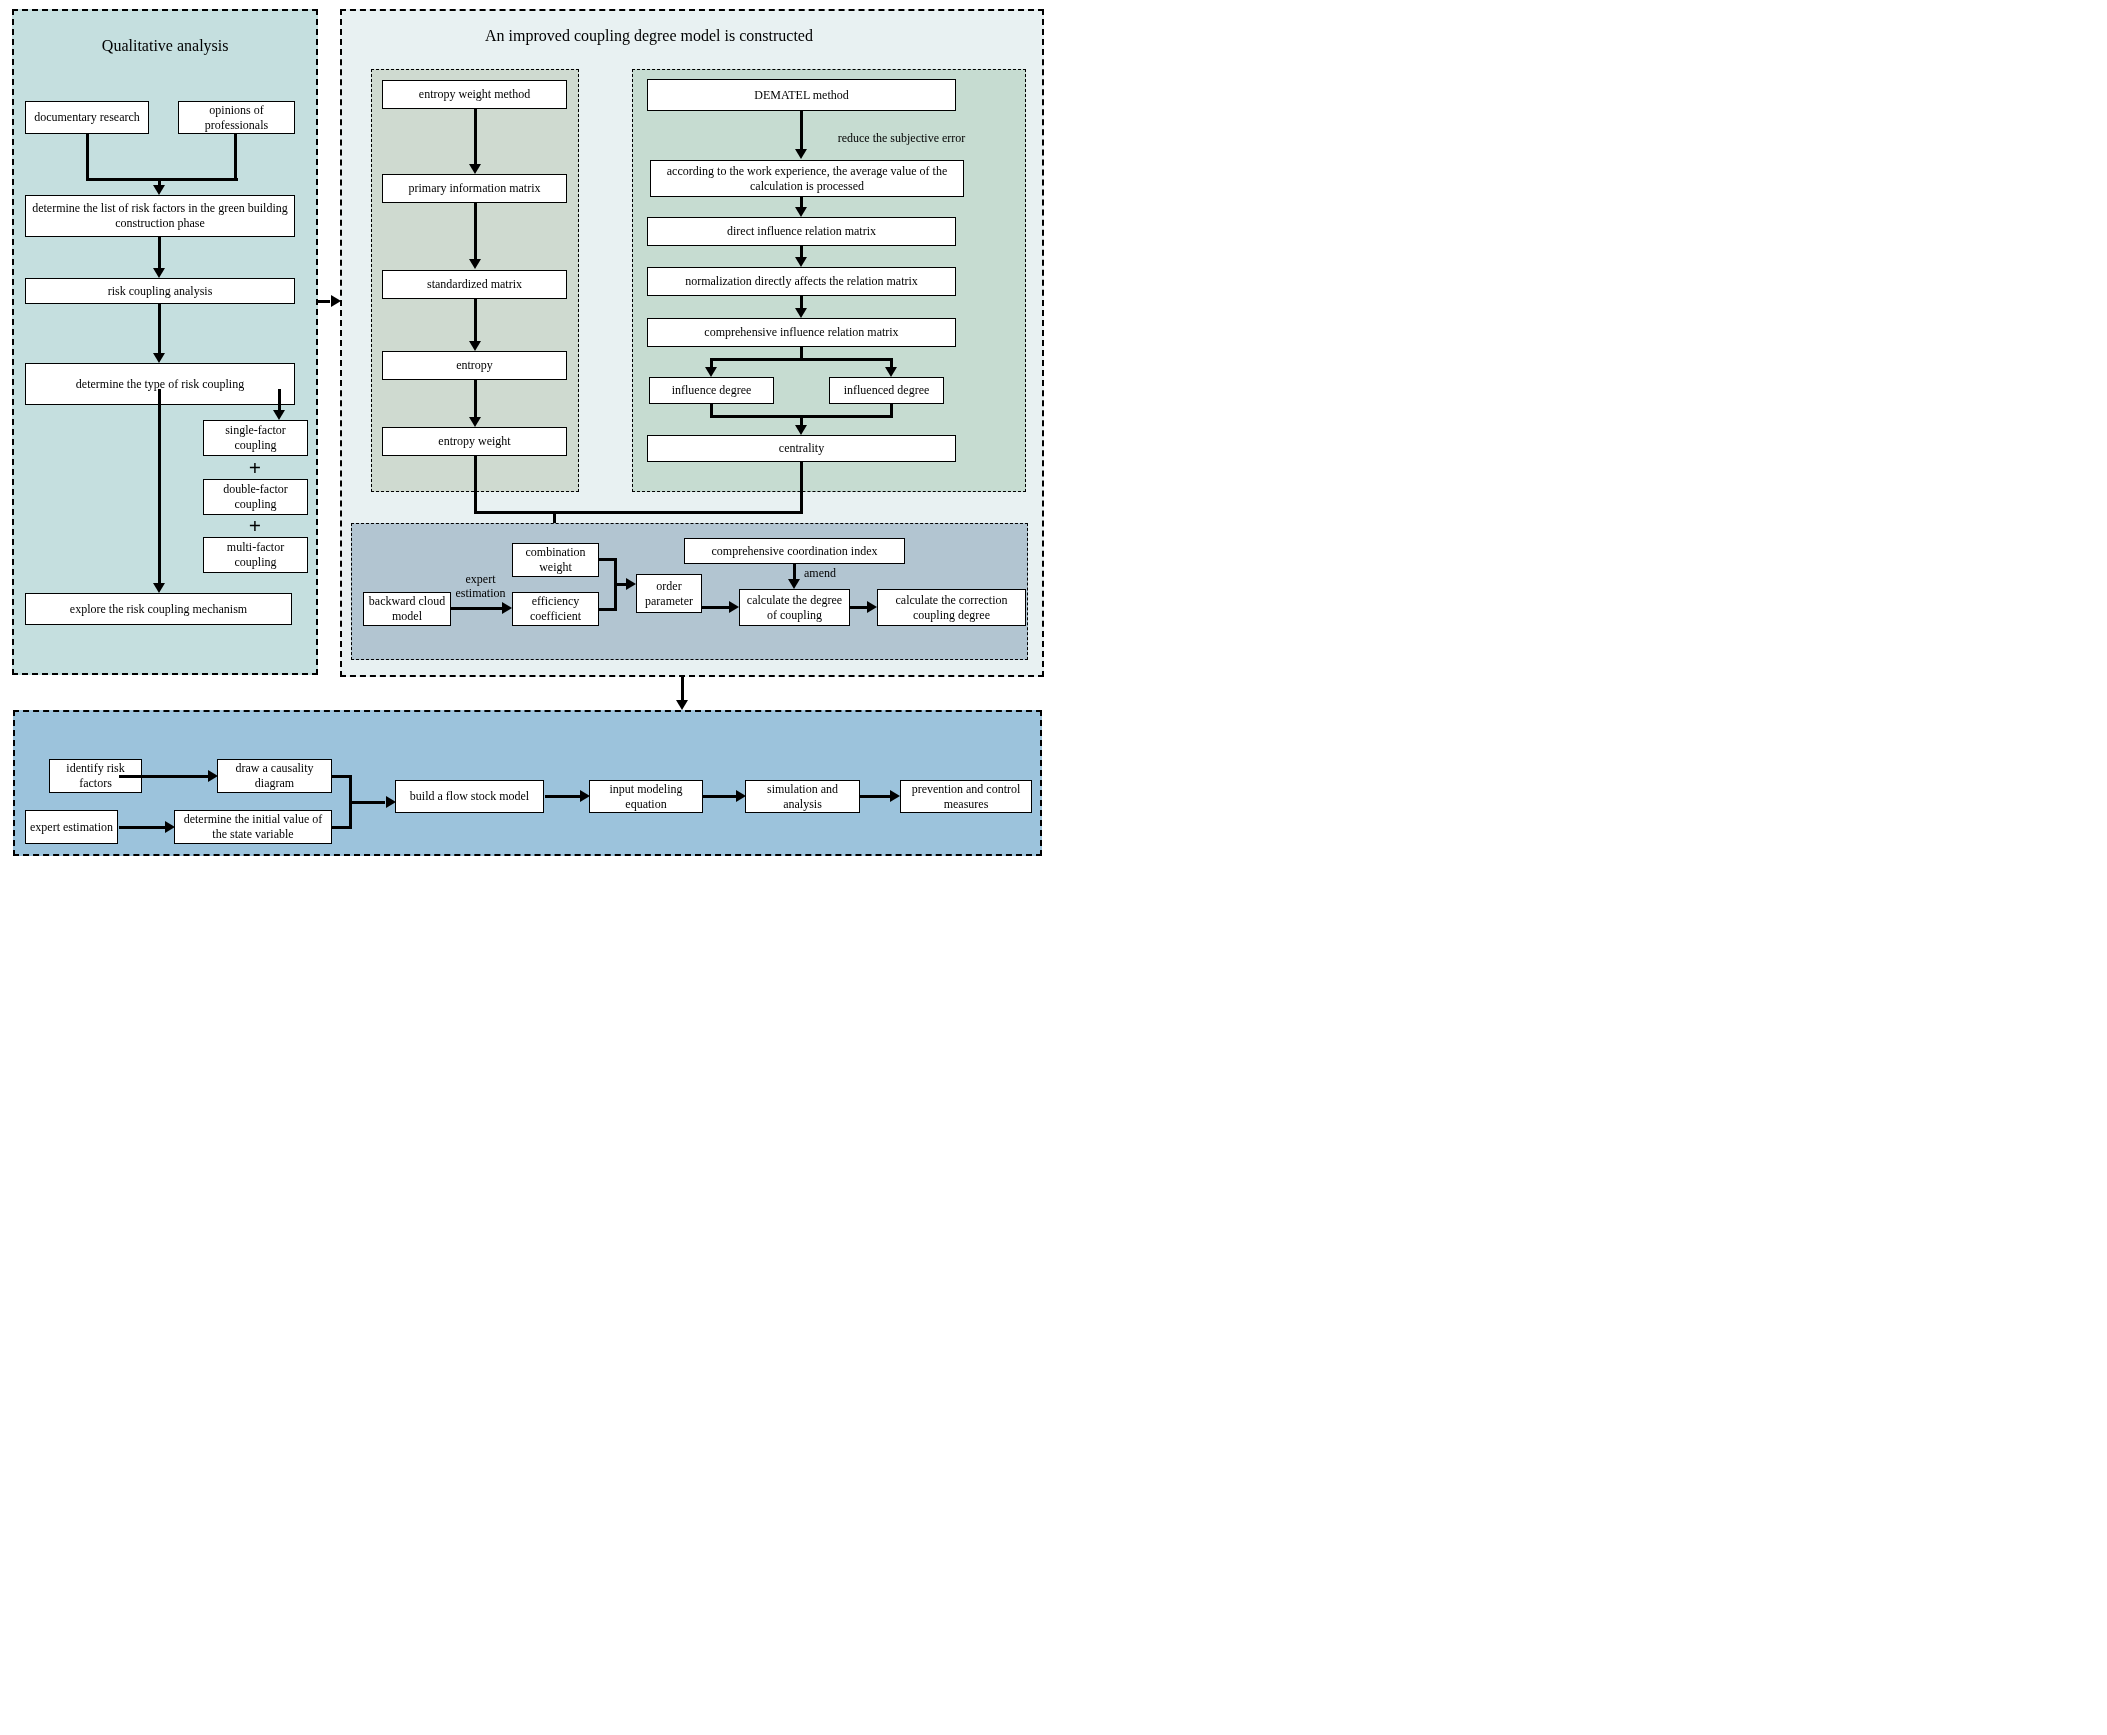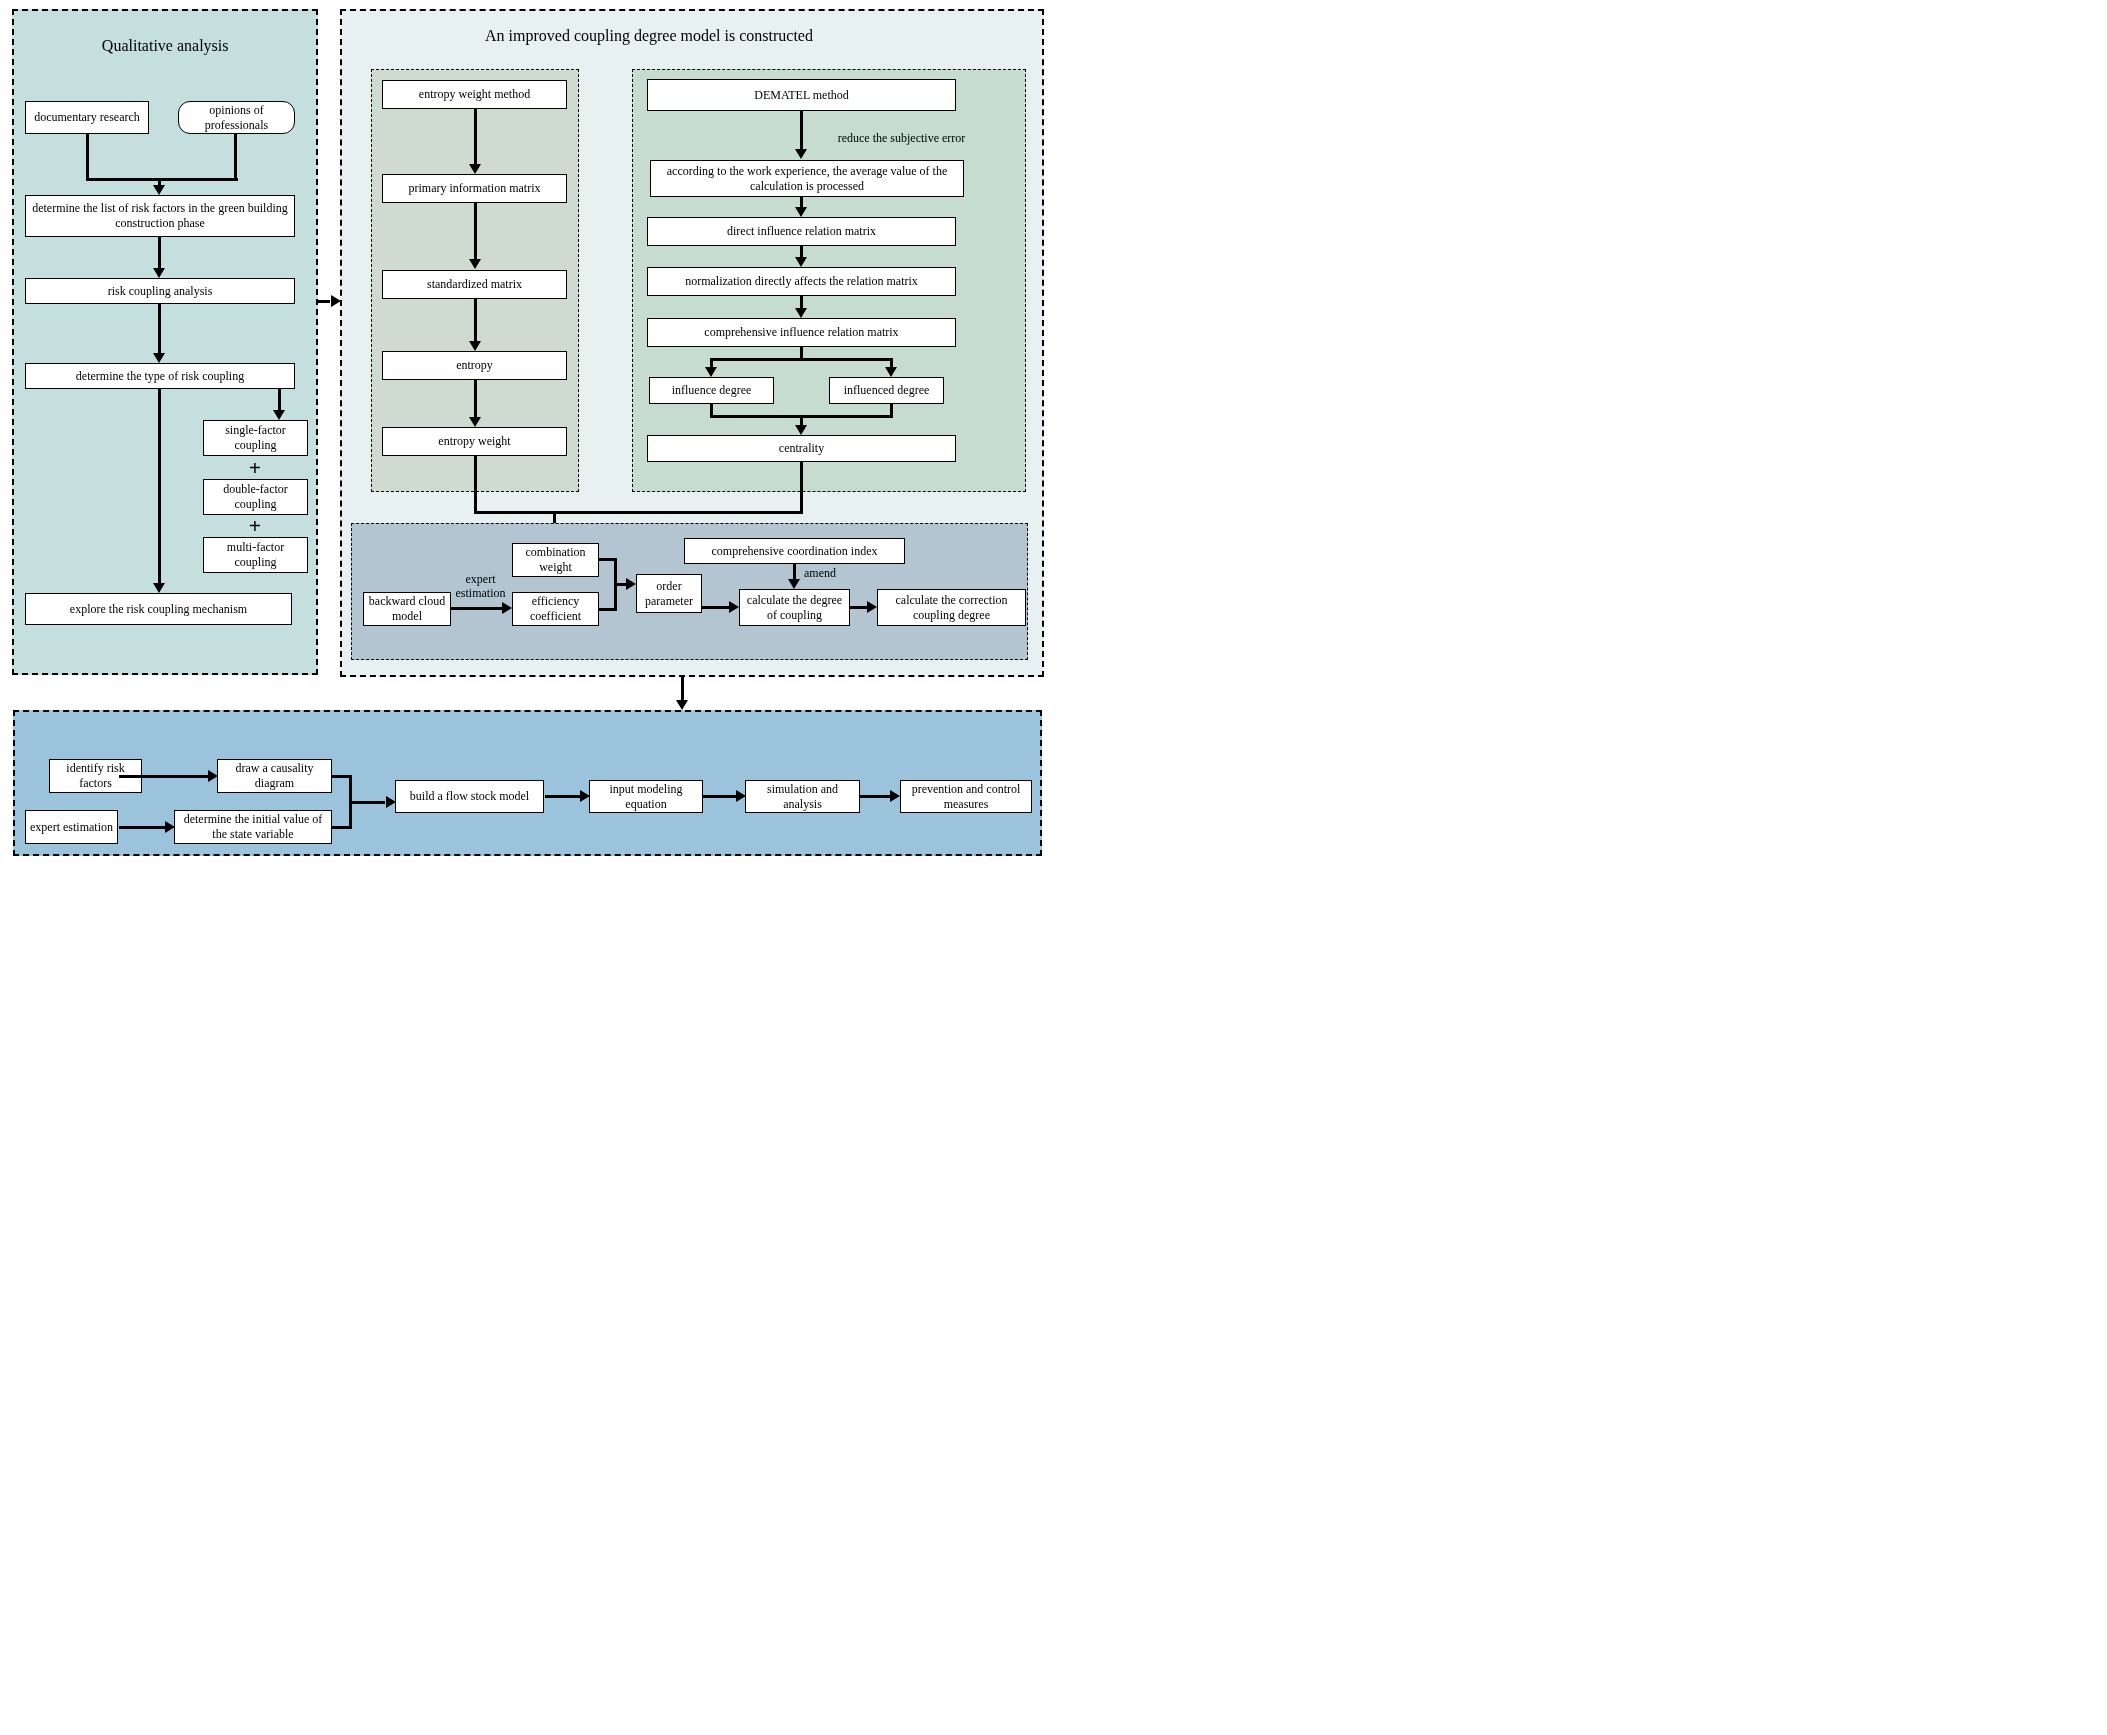--- a/index.html
+++ b/index.html
@@ -29,21 +29,21 @@
 
 <div id="canvas">
 
   <div class="panel" style="left: 12.2px; top: 9.3px; width: 306px; height: 666px; background-color: rgb(197, 223, 223);"></div>
 
   <div class="title" style="left:12.2px; top:37px; width:306px;">Qualitative analysis</div>
 
   <div class="box" style="left:25px; top:101px; width:124px; height:33px;">
     <span>documentary research</span>
   </div>
-  <div class="box" style="left:178px; top:101px; width:117px; height:33px;border-radius:12px;">
+  <div class="box" style="left:178px; top:101px; width:117px; height:33px;">
     <span>opinions of professionals</span>
   </div>
 
   <div class="vline" style="left:86px; top:134px; width:2.9px; height:46px;"></div>
   <div class="vline" style="left:234px; top:134px; width:2.9px; height:46px;"></div>
   <div class="hline" style="left:86px; top:178px; width:152px; height:2.9px;"></div>
   <div class="vline" style="left:158px; top:180px; width:2.9px; height:8.6px;"></div>
   <div class="tri-down" style="left:153px; top:185px;"></div>
 
   <div class="box" style="left:25px; top:195px; width:270px; height:42px;">
@@ -53,21 +53,21 @@
   <div class="vline" style="left:158px; top:237px; width:2.9px; height:31px;"></div>
   <div class="tri-down" style="left:153px; top:268px;"></div>
 
   <div class="box" style="left:25px; top:278px; width:270px; height:26px;">
     <span>risk coupling analysis</span>
   </div>
 
   <div class="vline" style="left:158px; top:304px; width:2.9px; height:49px;"></div>
   <div class="tri-down" style="left:153px; top:353px;"></div>
 
-  <div class="box" style="left:25px; top:363px; width:270px; height:26px;">
+  <div class="box" style="left:25px; top:363px; width:270px; height:42px;">
     <span>determine the type of risk coupling</span>
   </div>
 
   <div class="vline" style="left:278px; top:389px; width:2.9px; height:21.6px;"></div>
   <div class="tri-down" style="left:273px; top:410px;"></div>
 
   <div class="box" style="left:203px; top:420px; width:105px; height:36px;">
     <span>single-factor coupling</span>
   </div>
   <div class="plus" style="left:237px; top:458px; width:36px;">+</div>

